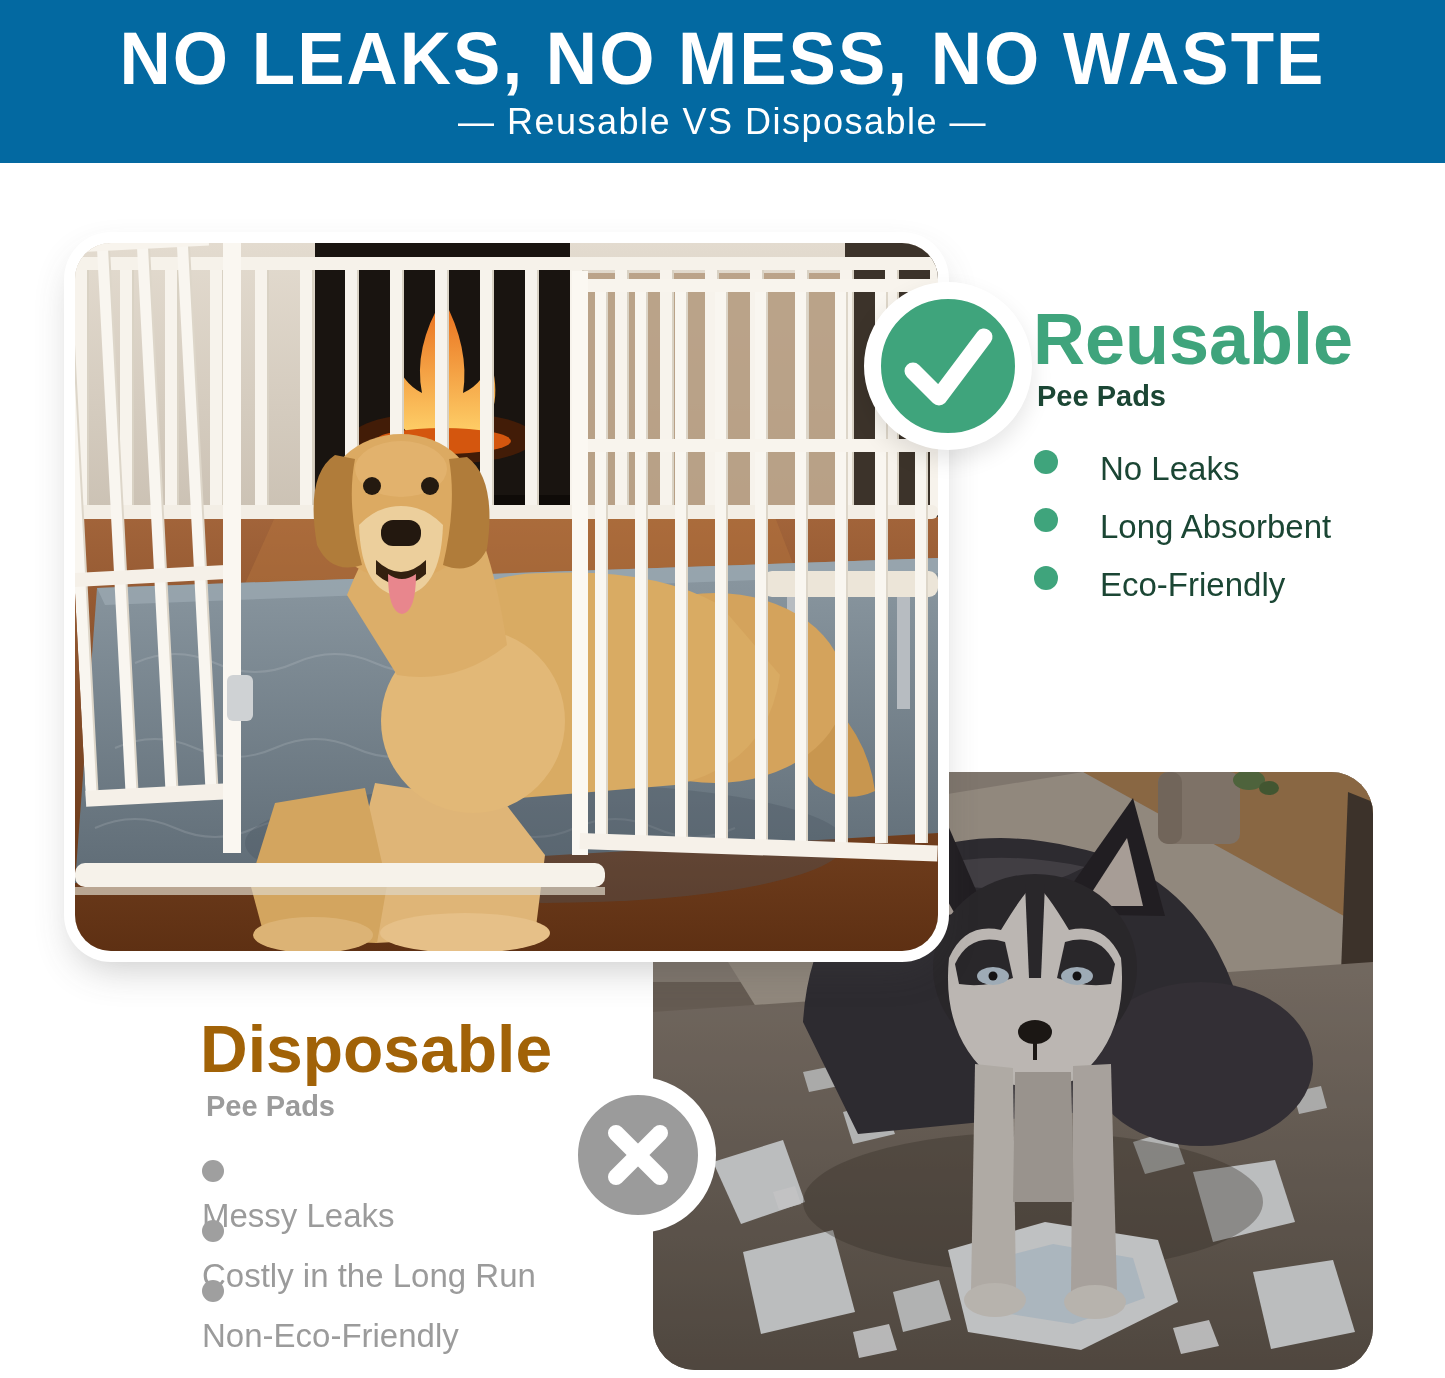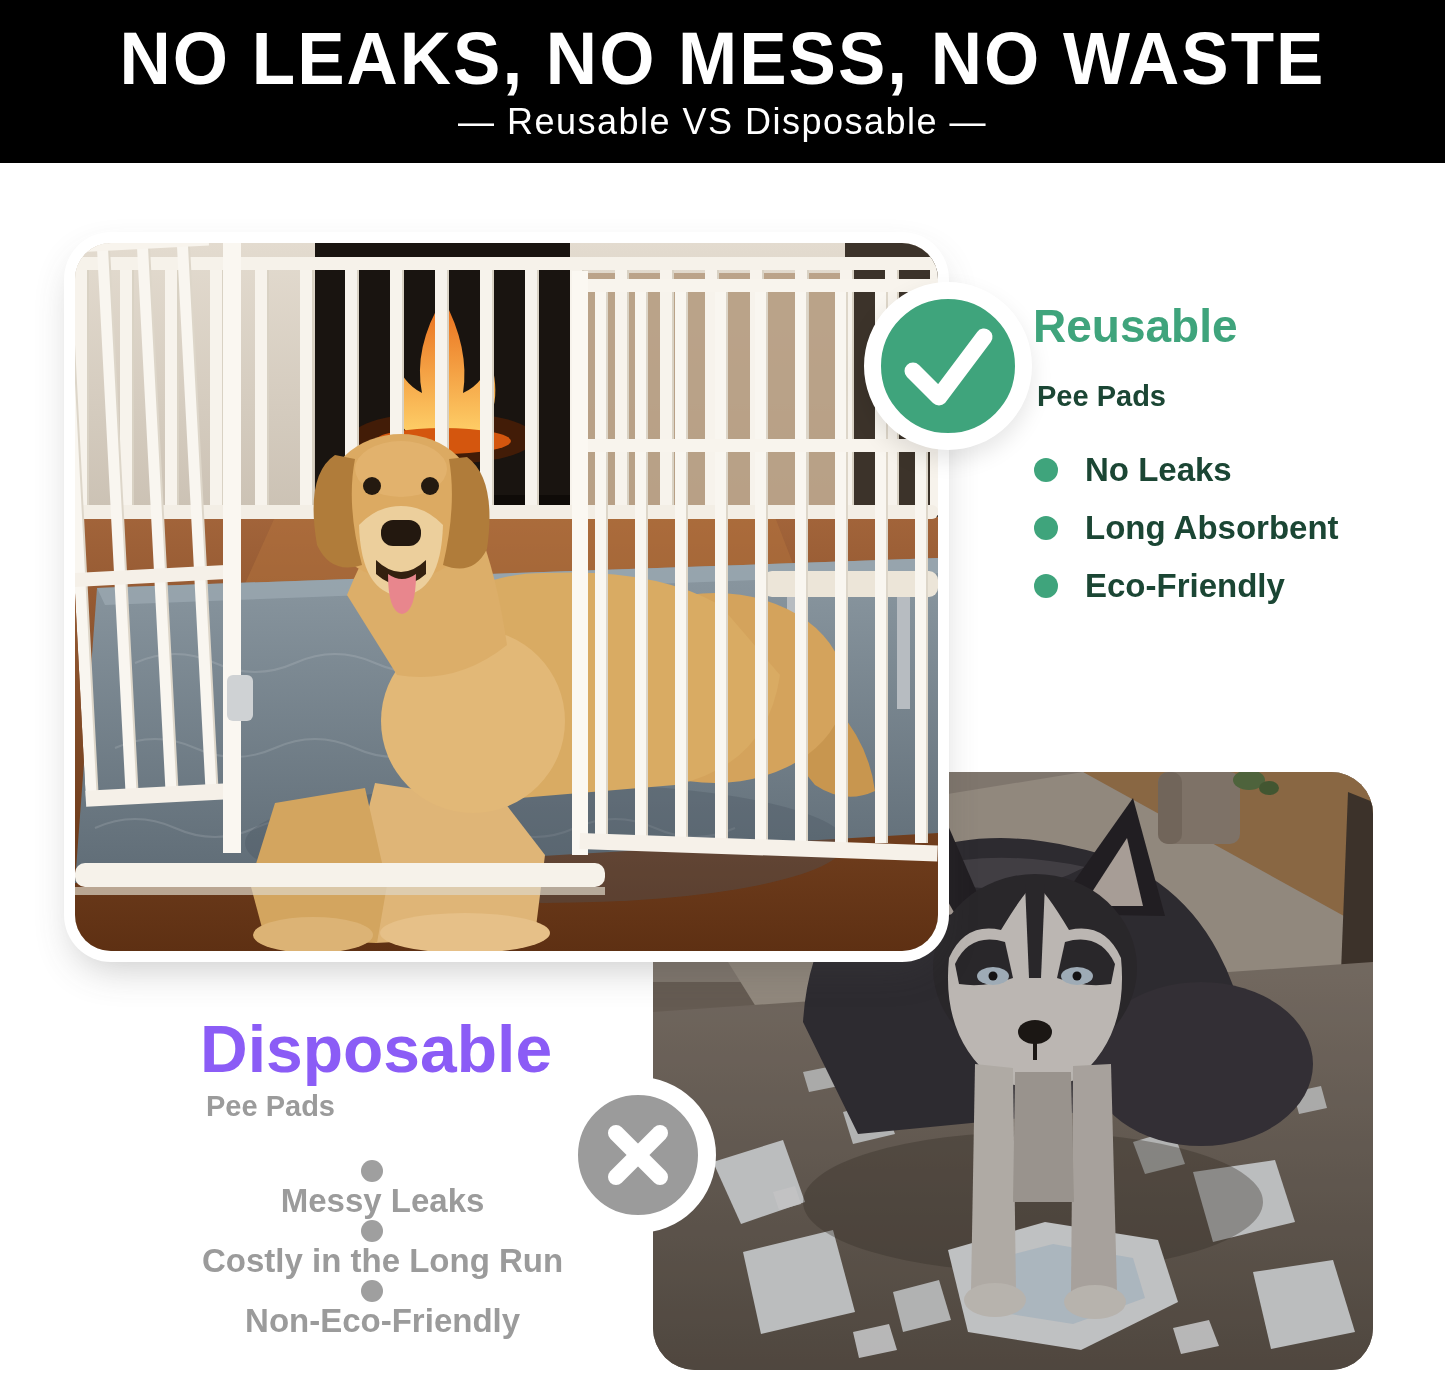--- a/index.html
+++ b/index.html
@@ -1,20 +1,20 @@
 <!DOCTYPE html>
 <html><head>
 <meta charset="utf-8">
 <style>
   html,body{margin:0;padding:0;background:#ffffff;}
   .page{position:relative;width:1445px;height:1378px;background:#ffffff;overflow:hidden;
         font-family:"Liberation Sans",sans-serif;}
 
   
-  .banner{position:absolute;left:0;top:0;width:1445px;height:163px;background:#000000;
+  .banner{position:absolute;left:0;top:0;width:1445px;height:163px;background:#0369a1;
           display:flex;flex-direction:column;align-items:center;justify-content:center;gap:10px;z-index:4;}
   .banner-title{color:#ffffff;font-size:71px;font-weight:bold;letter-spacing:2px;line-height:1;
                 transform:scaleY(1.05);white-space:nowrap;}
   .banner-sub{color:#ffffff;font-size:36px;font-weight:normal;letter-spacing:1.5px;line-height:1;white-space:nowrap;}
 
   
   .photo-main{position:absolute;left:75px;top:243px;width:863px;height:708px;border-radius:36px;
               overflow:hidden;z-index:2;background:#cfc5b8;
               box-shadow:0 0 0 11px #ffffff,0 16px 38px rgba(70,70,70,.30);}
   .photo-husky{position:absolute;left:653px;top:772px;width:720px;height:598px;border-radius:42px;
@@ -23,27 +23,27 @@
 
   
   .badge{position:absolute;border-radius:50%;box-sizing:content-box;z-index:3;}
   .badge svg{display:block;width:100%;height:100%;}
   .badge-check{left:864px;top:282px;width:134px;height:134px;background:#3FA47C;border:17px solid #ffffff;
                box-shadow:0 10px 22px rgba(0,0,0,.10);}
   .badge-x{left:560px;top:1077px;width:120px;height:120px;background:#9B9B9B;border:18px solid #ffffff;}
 
   
   .abs{position:absolute;line-height:1;margin:0;}
-  .reusable-heading{left:1033px;top:303px;font-size:46px;font-weight:bold;color:#3FA47C;z-index:3;white-space:nowrap;}
+  .reusable-heading{left:1033px;top:303px;font-size:72px;font-weight:bold;color:#3FA47C;z-index:3;white-space:nowrap;}
   .reusable-sub{left:1037px;top:382px;font-size:29px;font-weight:bold;color:#1B4634;z-index:3;}
-  .disposable-heading{left:200px;top:1016px;font-size:66px;font-weight:bold;color:#8b5cf6;z-index:2;white-space:nowrap;}
+  .disposable-heading{left:200px;top:1016px;font-size:66px;font-weight:bold;color:#a16207;z-index:2;white-space:nowrap;}
   .disposable-sub{left:206px;top:1092px;font-size:29px;font-weight:bold;color:#9B9B9B;z-index:2;}
 
   ul.list{list-style:none;margin:0;padding:0;position:absolute;z-index:3;}
-  ul.list li{display:flex;align-items:center;font-weight:bold;white-space:nowrap;}
+  ul.list li{display:flex;align-items:flex-start;font-weight:normal;white-space:nowrap;gap:15px;}
   .list-green{left:1034px;top:450px;}
   .list-green li{height:40px;margin-bottom:18px;font-size:33px;color:#1B4634;}
   .list-green .dot{width:24px;height:24px;border-radius:50%;background:#3FA47C;margin-right:27px;flex:none;}
   .list-gray{left:202px;top:1160px;}
   .list-gray li{height:40px;margin-bottom:20px;font-size:33px;color:#9B9B9B;flex-direction:column;}
   .list-gray .dot{width:22px;height:22px;border-radius:50%;background:#9F9F9F;margin-right:22px;flex:none;}
 </style>
 </head>
 <body>
 

